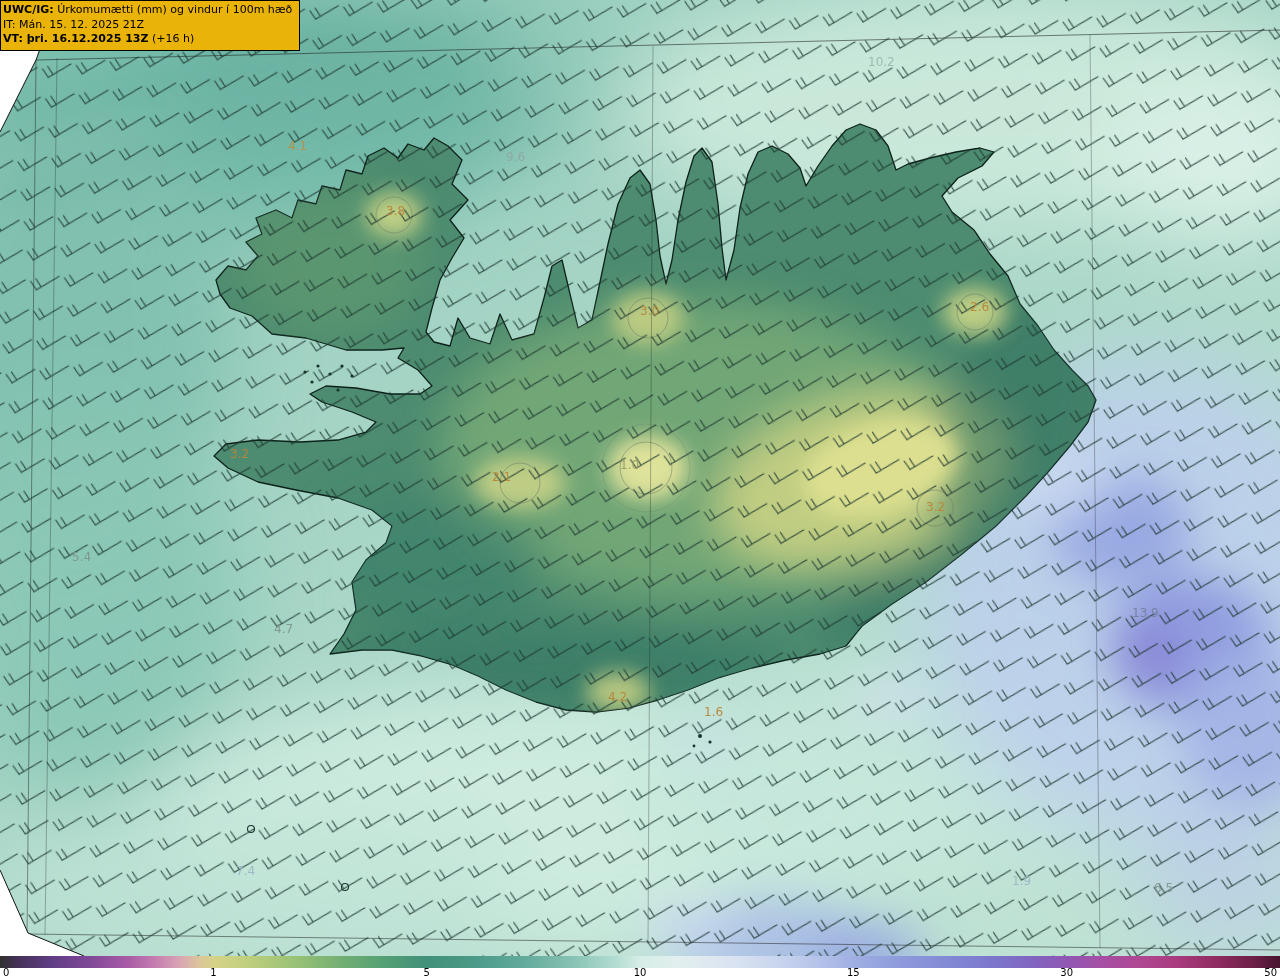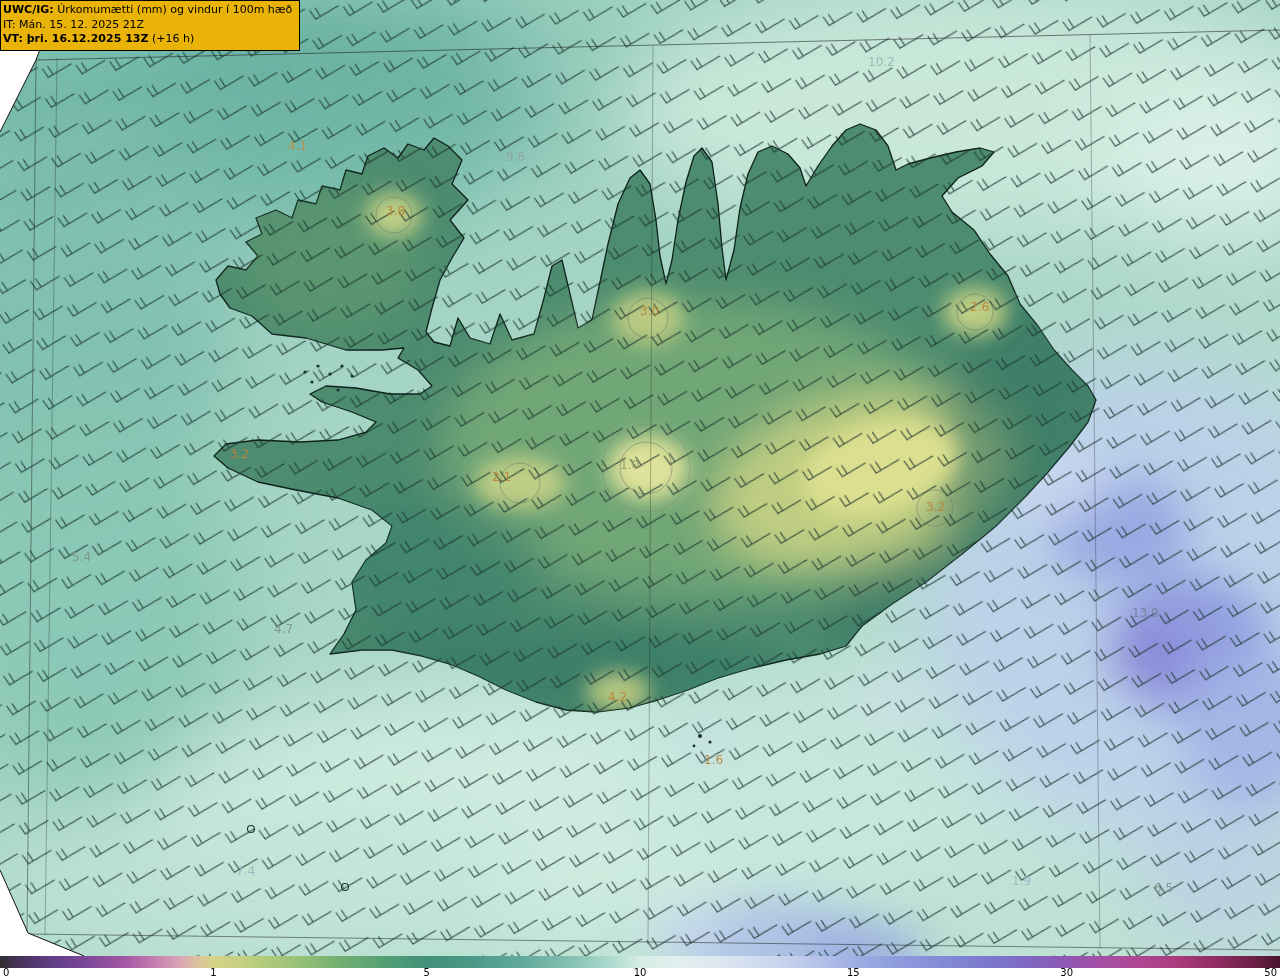--- a/index.html
+++ b/index.html
@@ -162,21 +162,21 @@
     <span class="map-label" style="left: 640px; top: 306px; color: rgb(185, 133, 58);">3.0</span>
     <span class="map-label" style="left: 970px; top: 302px; color: rgb(185, 133, 58);">2.6</span>
     <span class="map-label" style="left: 230px; top: 449px; color: rgb(185, 133, 58);">3.2</span>
     <span class="map-label" style="left: 492px; top: 472px; color: rgb(185, 133, 58);">2.1</span>
     <span class="map-label" style="left: 620px; top: 460px; color: rgb(154, 160, 106);">1.0</span>
     <span class="map-label" style="left: 926px; top: 502px; color: rgb(185, 133, 58);">3.2</span>
     <span class="map-label" style="left: 72px; top: 552px; color: rgb(126, 150, 143);">5.4</span>
     <span class="map-label" style="left: 274px; top: 584px; color: rgb(126, 150, 143); margin-top: 40px;">4.7</span>
     <span class="map-label" style="left: 1132px; top: 608px; color: rgb(117, 130, 158);">13.9</span>
     <span class="map-label" style="left: 608px; top: 692px; color: rgb(185, 133, 58);">4.2</span>
-    <span class="map-label" style="left: 704px; top: 707px; color: rgb(185, 133, 58); margin-top: 48px;">1.6</span>
+    <span class="map-label" style="left: 704px; top: 707px; color: rgb(185, 133, 58);">1.6</span>
     <span class="map-label" style="left: 1154px; top: 862px; color: rgb(126, 150, 143); margin-top: 21px;">6.5</span>
     <span class="map-label" style="left: 236px; top: 866px; color: rgb(157, 184, 196); text-align: center;">7.4</span>
     <span class="map-label" style="left: 1012px; top: 876px; color: rgb(157, 184, 196);">1.9</span>
 
     <div class="title-box">
       <div><b>UWC/IG:</b><span> Úrkomumætti (mm) og vindur í 100m hæð</span></div>
       <div>IT: Mán. 15. 12. 2025 21Z</div>
       <div><b>VT: þri. 16.12.2025 13Z</b><span> (+16 h)</span></div>
     </div>
   </div>

